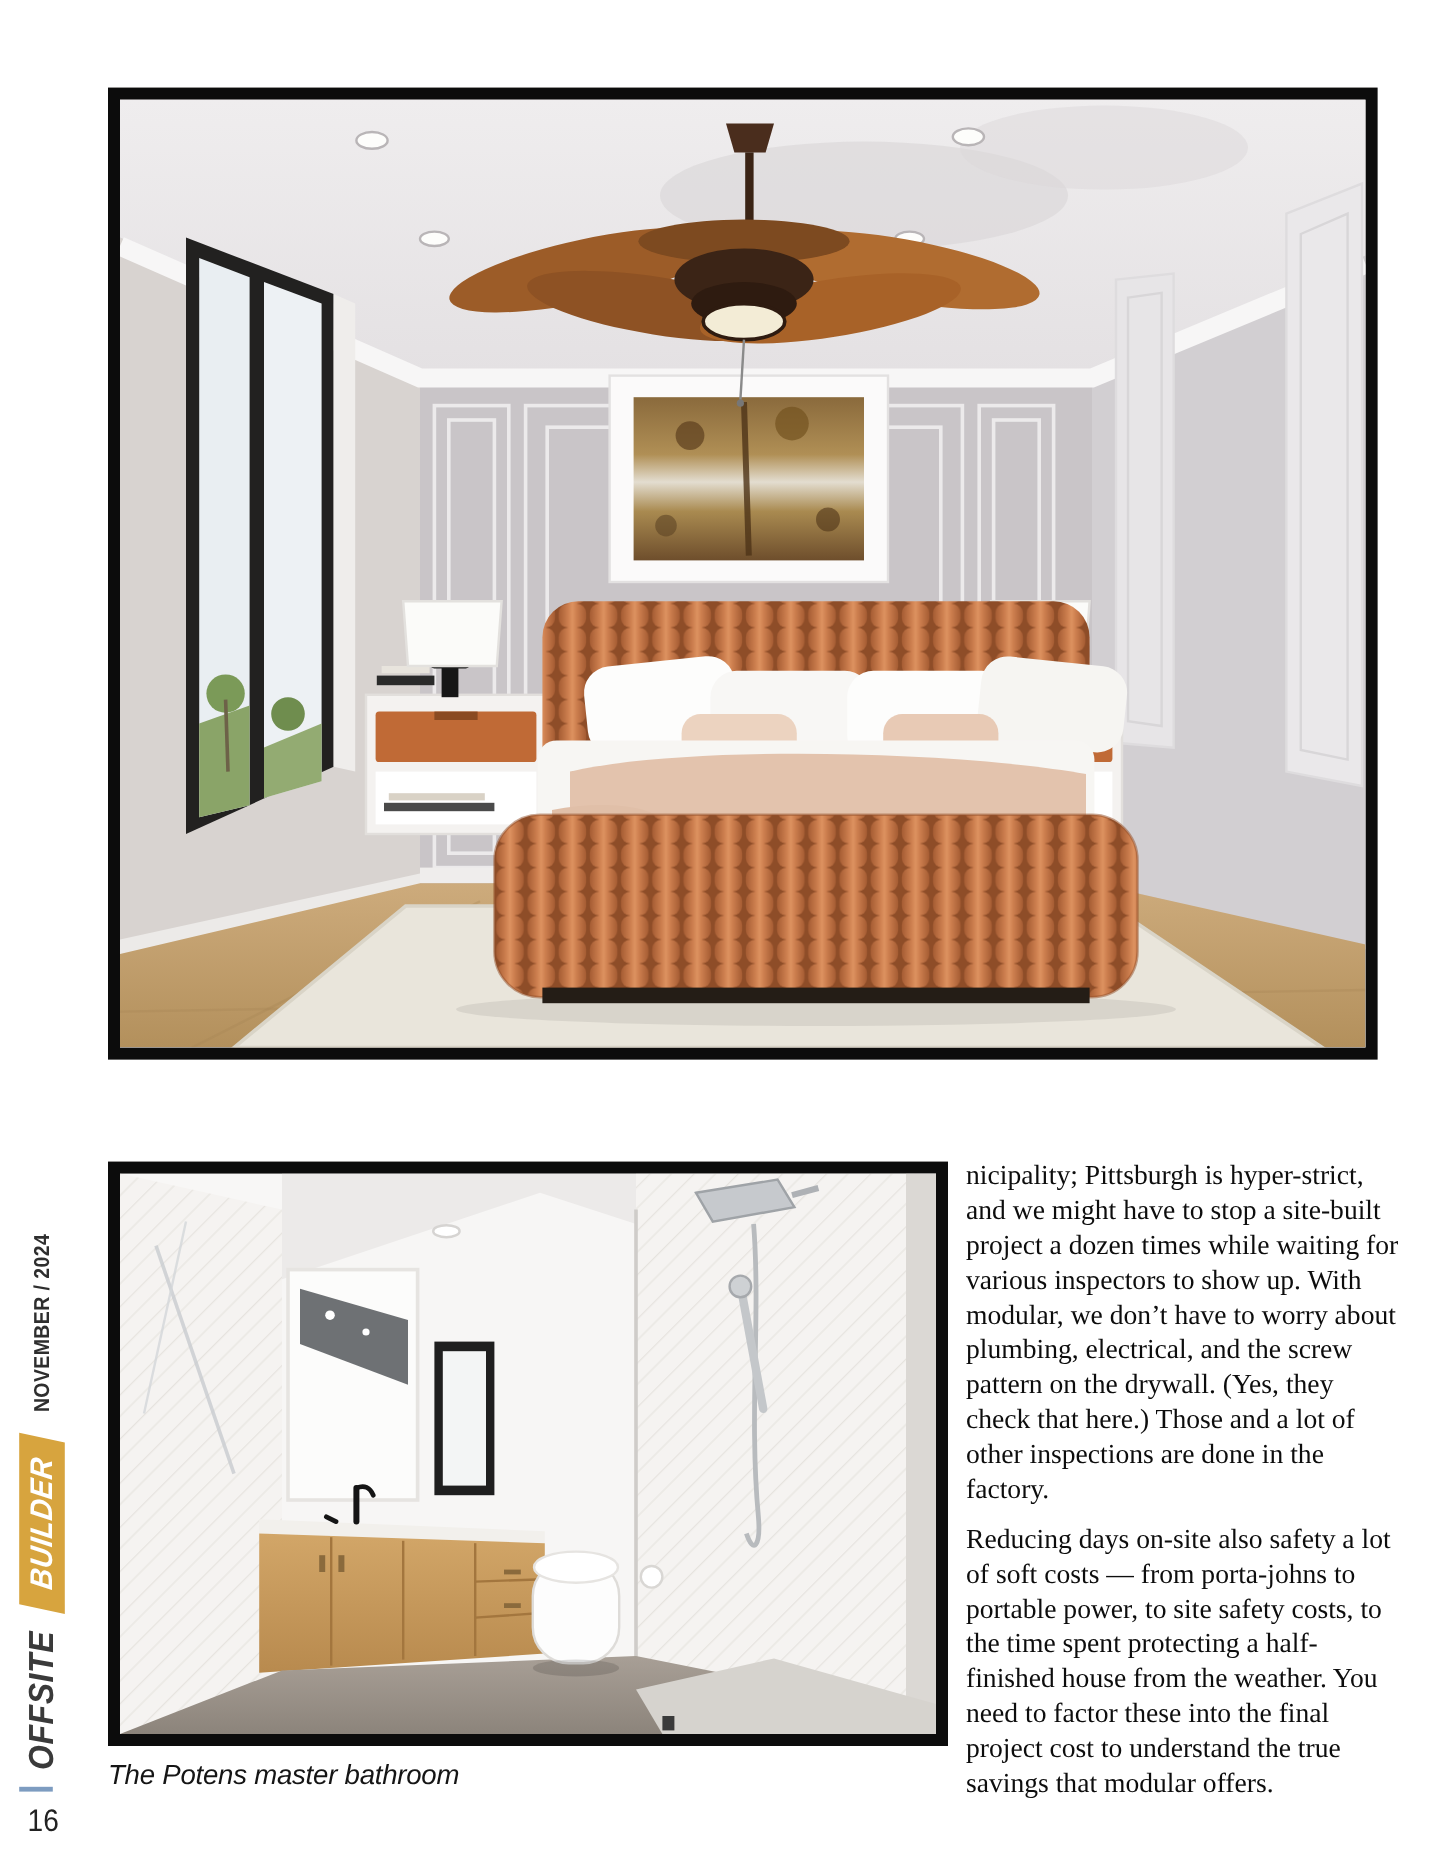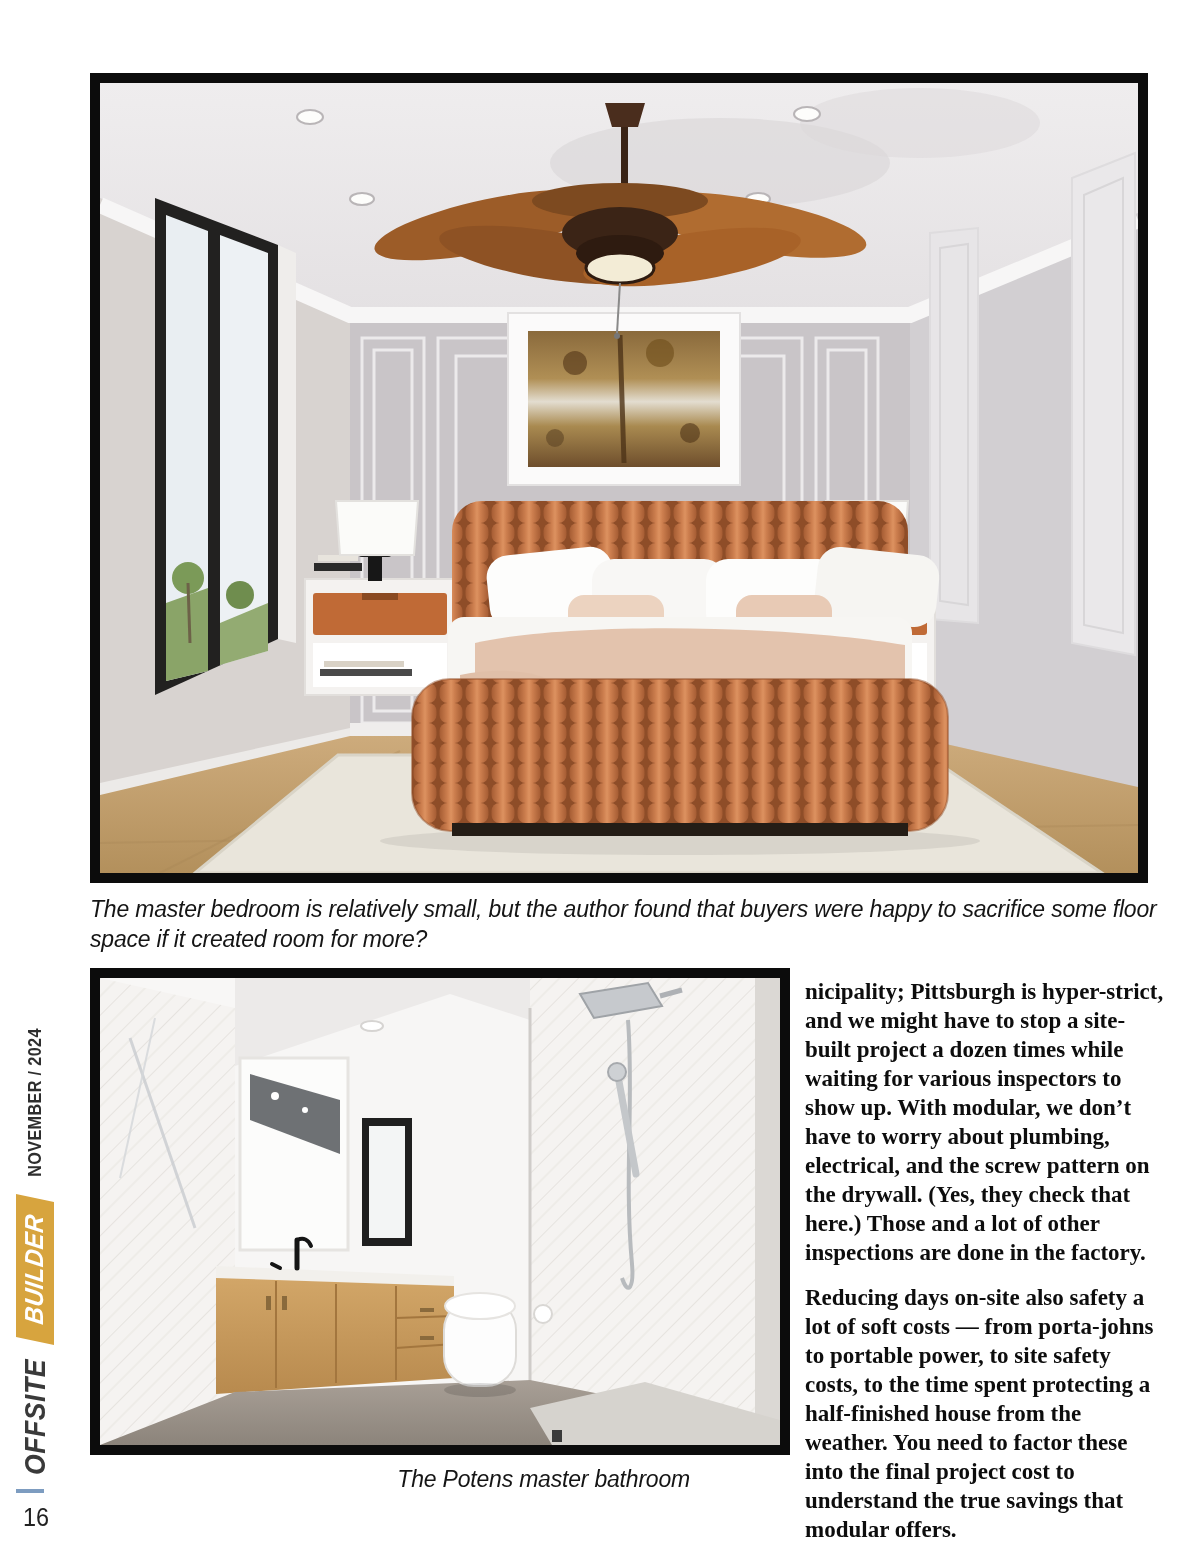--- a/index.html
+++ b/index.html
@@ -28,27 +28,27 @@
   figure.photo { position:absolute; border:10px solid #0c0c0c; background:#e8e6e4;
                  overflow:hidden; }
   .photo-bedroom  { left:90px; top:73px;  width:1058px; height:810px; }
   .photo-bathroom { left:90px; top:968px; width:700px;  height:487px; }
   figure.photo svg { display:block; width:100%; height:100%; }
 
   
   .caption { position:absolute; font-style:italic; font-size:23px; line-height:1.3;
              color:#151515; letter-spacing:-0.2px; }
   .caption-1 { left:90px; top:895px; width:1080px; }
-  .caption-2 { left:90px; top:1465px; width:600px;text-align:right; }
+  .caption-2 { left:90px; top:1465px; width:600px; }
 
   
   .body-col { position:absolute; left:805px; top:961px; width:362px;
               font-family:"Liberation Serif", serif; font-size:23px;
               line-height:29px; color:#0d0d0d; }
-  .body-col p { margin:16px 0 13px 0;font-weight:bold; }
+  .body-col p { margin:4px 0 13px 0; }
 </style>
 </head>
 <body>
 
 <div class="page">
 
   <div class="brand-rail">
     <span class="brand-offsite">OFFSITE</span>
     <span class="brand-builder"><span>BUILDER</span></span>
     <span class="brand-issue">NOVEMBER / 2024</span>
@@ -214,21 +214,20 @@
         <rect x="348" y="534" width="464" height="122" rx="16" fill="#f7f6f3"></rect>
         <path d="M 375,560 C 470,538 690,542 805,562 L 805,622 C 690,648 470,644 375,628 Z" fill="#e3c3ad"></path>
         <path d="M 360,592 C 400,584 440,588 452,600 L 460,690 C 420,700 380,696 362,686 Z" fill="#e0bfa8"></path>
         <rect x="312" y="596" width="536" height="152" rx="38" fill="url(#channels)"></rect>
         <rect x="312" y="596" width="536" height="152" rx="38" fill="none" stroke="#93502a" stroke-width="2" opacity=".5"></rect>
         <rect x="352" y="740" width="456" height="13" fill="#241d16"></rect>
       </g>
     </svg>
   </figure>
 
-  <figcaption class="caption caption-1">The master bedroom is relatively small, but the author found that buyers were happy to sacrifice some floor space if it created room for more?</figcaption>
 
   <figure class="photo photo-bathroom">
     <svg viewBox="0 0 680 467" preserveAspectRatio="none">
       <defs>
         <pattern id="herring" width="26" height="26" patternUnits="userSpaceOnUse" patternTransform="rotate(45)">
           <rect width="26" height="26" fill="#f5f3f1"></rect>
           <line x1="0" y1="0" x2="0" y2="26" stroke="#e6e3df" stroke-width="2"></line>
           <line x1="13" y1="0" x2="13" y2="26" stroke="#eceae6" stroke-width="1.5"></line>
         </pattern>
         <linearGradient id="bfloor" x1="0" y1="0" x2="0" y2="1">

